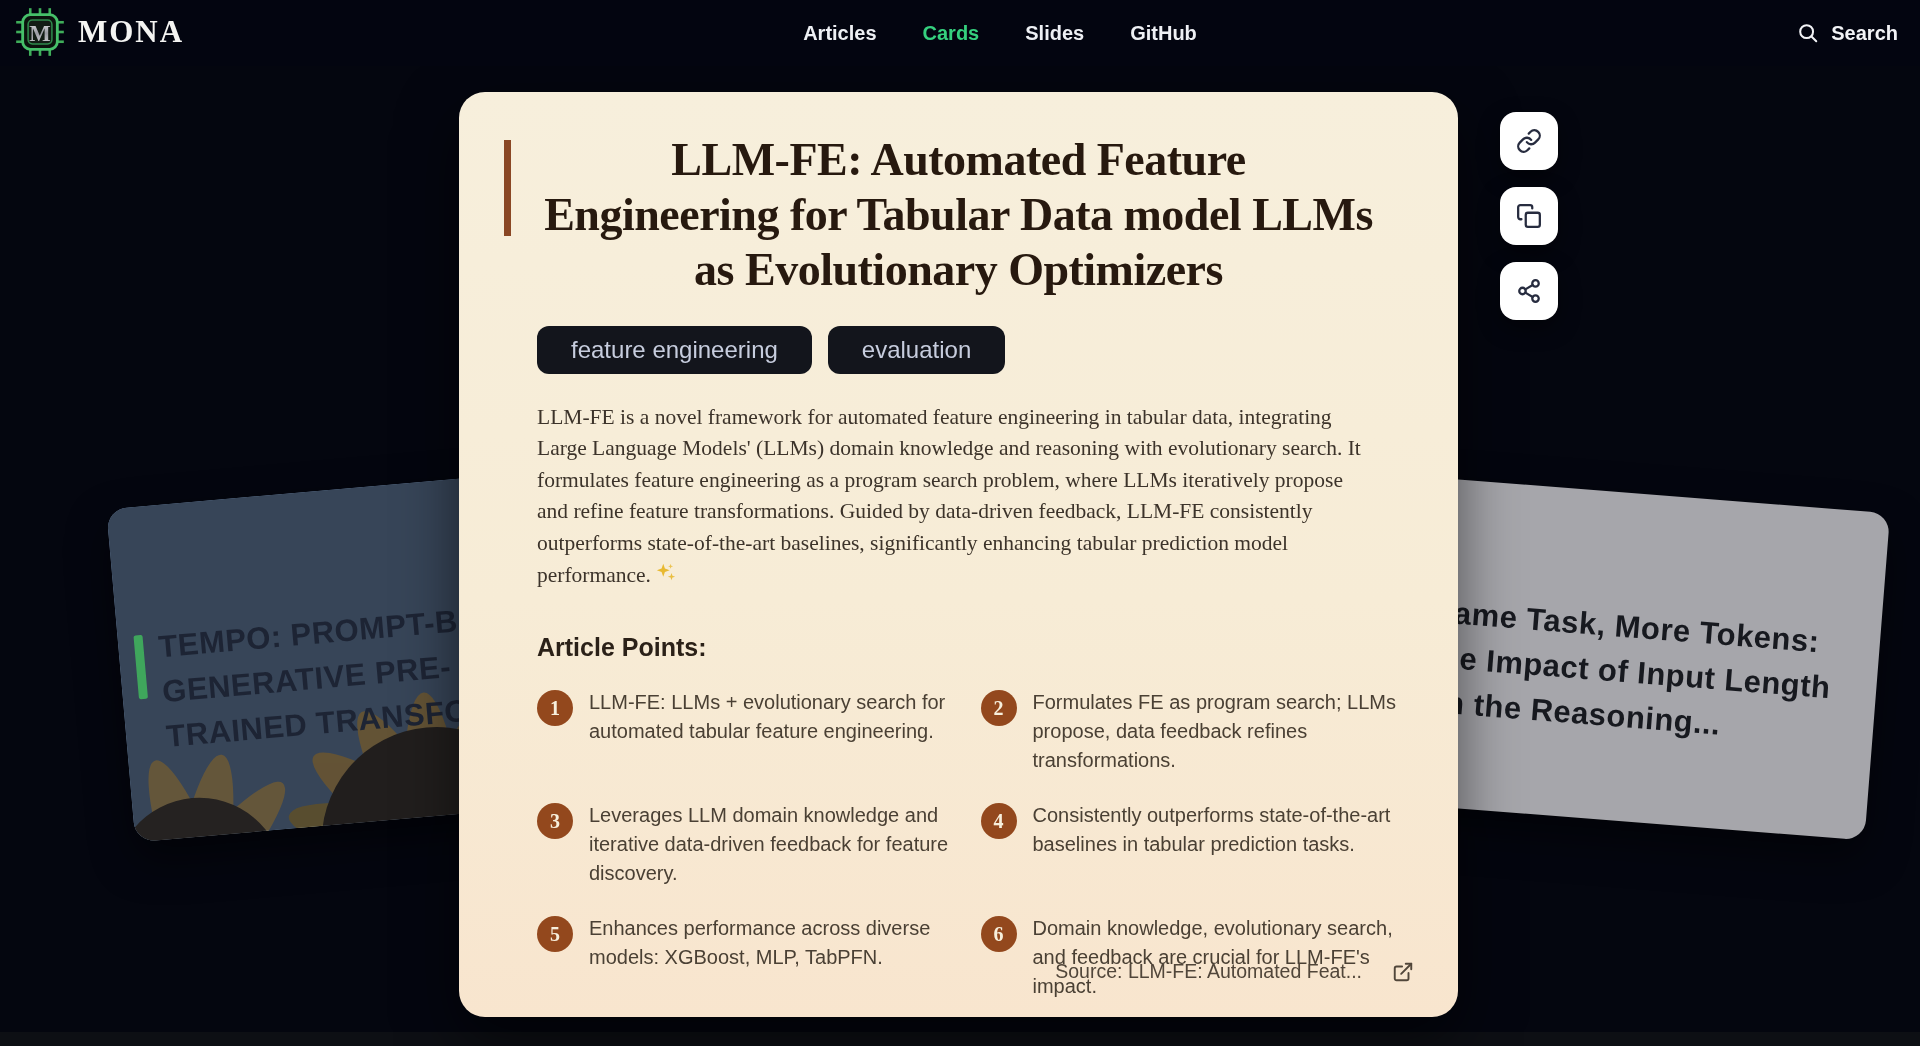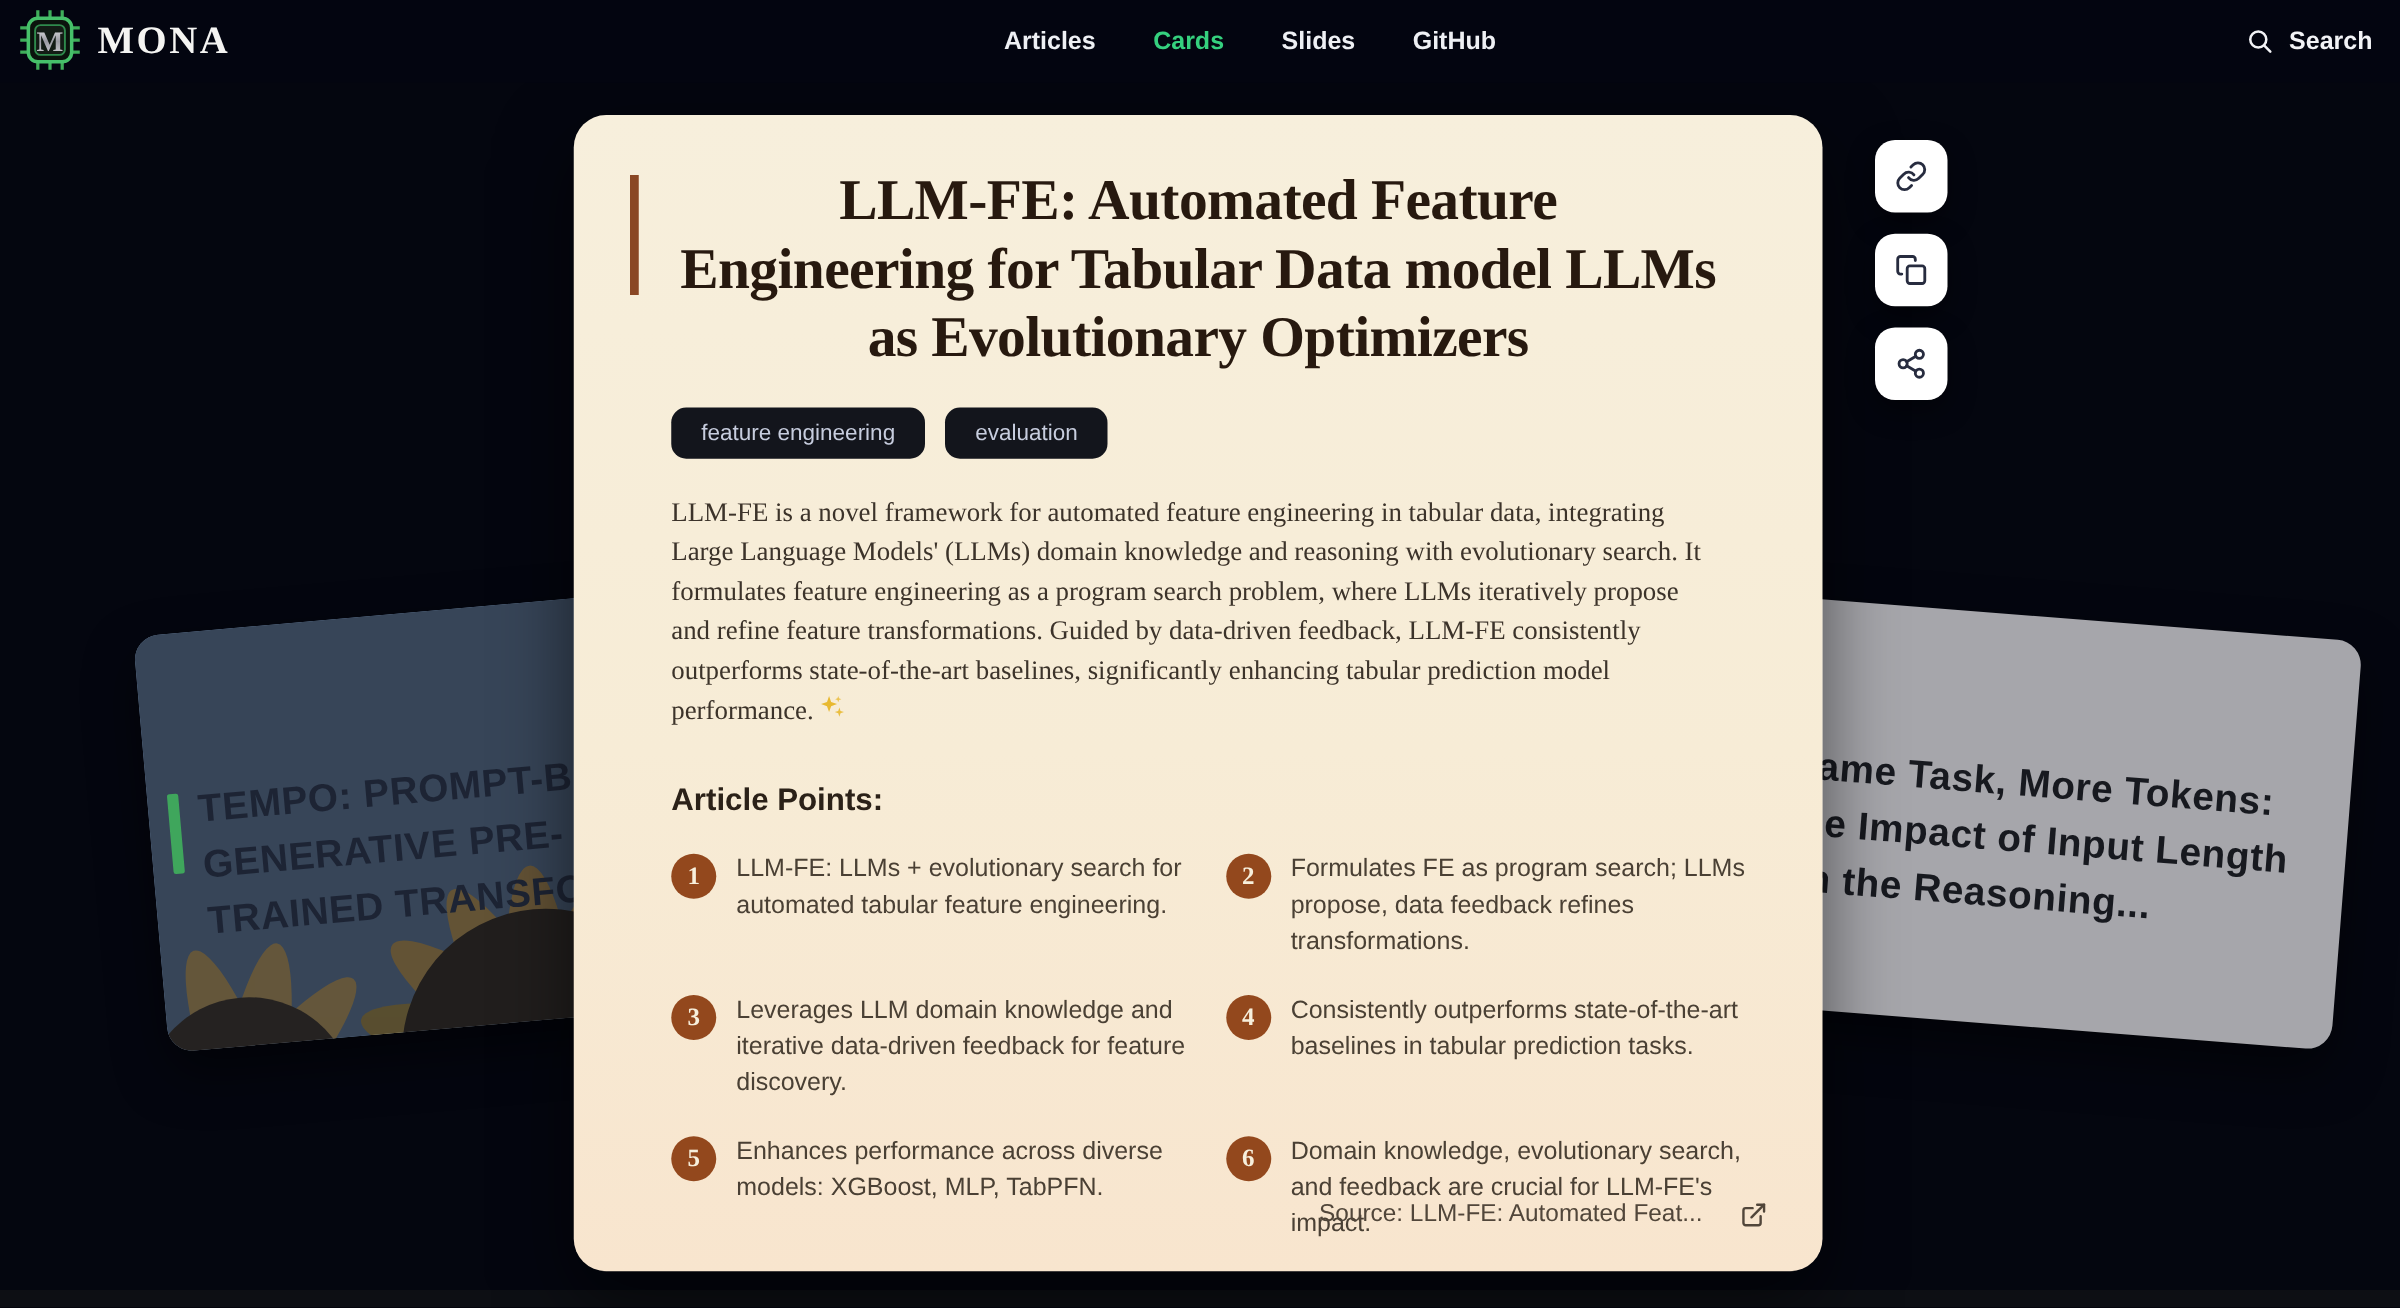--- a/index.html
+++ b/index.html
@@ -36,21 +36,21 @@
   
   .main-card{position:absolute;left:459px;top:92px;width:999px;height:925px;z-index:20;
              border-radius:26px;background:linear-gradient(180deg,#f7efdc 0%,#f7ecd6 55%,#f8e5ce 100%);
              box-shadow:0 24px 60px rgba(0,0,0,.55);}
   .title-bar{position:absolute;left:45px;top:48px;width:7px;height:96px;background:#8a4724;}
   .card-title{margin:40px 70px 0;text-align:center;color:#27190f;
               font-family:"Liberation Serif",serif;font-weight:bold;font-size:46px;
               line-height:1.2;letter-spacing:-.5px;}
   .card-title span{display:block;}
   .tag-row{display:flex;gap:16px;margin:28px 0 0 78px;}
-  .tag{background:#13151c;color:#c7cdde;font-size:18px;padding:10px 24px;
+  .tag{background:#13151c;color:#c7cdde;font-size:24px;padding:10px 34px;
        border-radius:12px;cursor:pointer;}
   .desc{margin:28px 80px 0 78px;color:#3c332a;font-family:"Liberation Serif",serif;
         font-size:21.5px;line-height:1.47;}
   .sparkles{display:inline-block;vertical-align:-2px;margin-left:4px;}
   .points-heading{margin:42px 78px 0;color:#2b2118;font-size:25px;font-weight:bold;}
   .points-grid{display:grid;grid-template-columns:1fr 1fr;column-gap:26px;row-gap:26px;
                margin:26px 60px 0 78px;}
   .point{display:flex;align-items:flex-start;gap:16px;}
   .badge{flex:0 0 36px;width:36px;height:36px;border-radius:50%;background:#93481d;
          color:#f7efdc;display:flex;align-items:center;justify-content:center;

